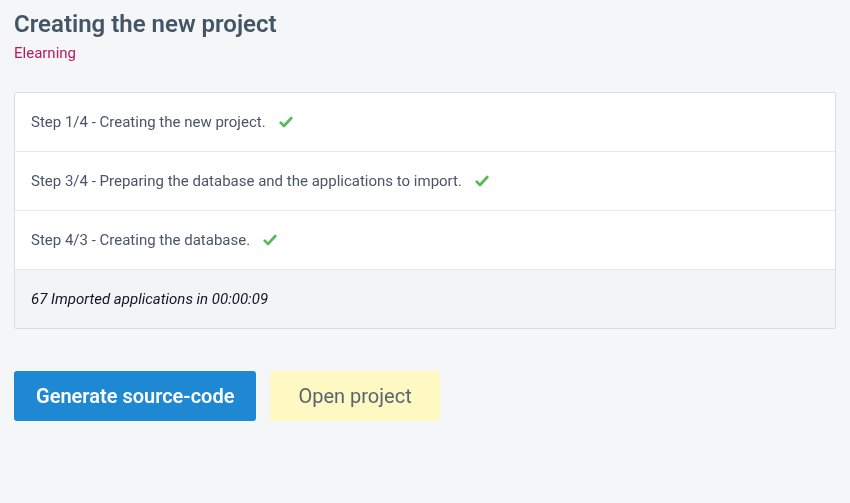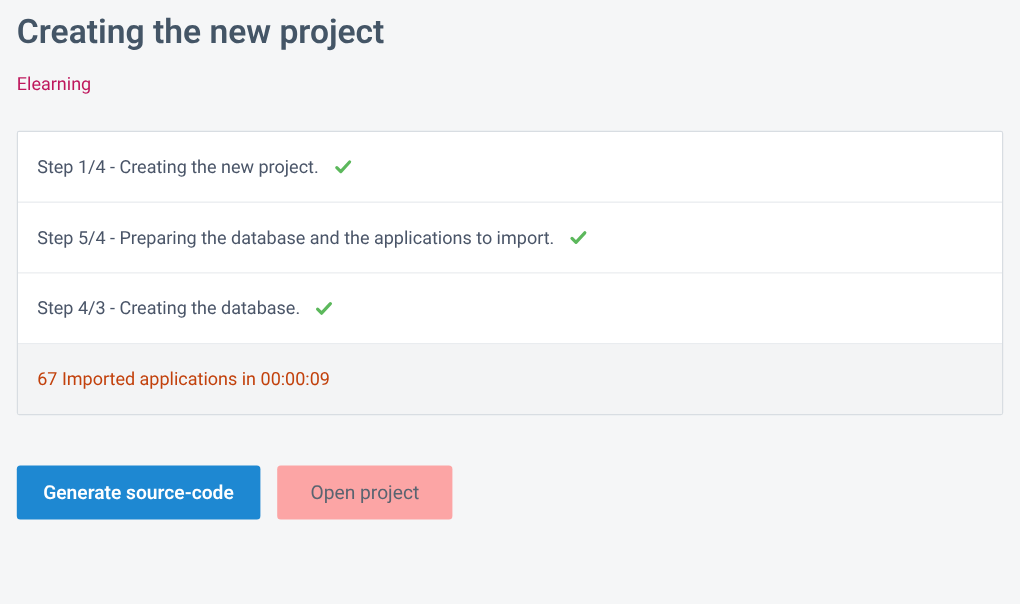--- a/index.html
+++ b/index.html
@@ -9,24 +9,24 @@
     }
     body {
       font-family: -apple-system, BlinkMacSystemFont, "Segoe UI", Roboto, "Helvetica Neue", Arial, sans-serif;
       background: #f5f6f7;
       width: 850px;
       height: 503px;
       padding: 10px 14px;
       color: #333;
     }
     .page-title {
-      font-size: 28px;
+      font-size: 24px;
       font-weight: 600;
       color: #445566;
-      margin-bottom: 18px;
+      margin-bottom: 6px;
     }
     .page-subtitle {
       font-size: 15px;
       color: #be185d;
       margin-bottom: 30px;
     }
     .steps-panel {
       border: 1px solid #d8dde2;
       border-radius: 2px;
       overflow: hidden;
@@ -51,42 +51,43 @@
       align-items: center;
     }
     .check-icon svg {
       width: 16px;
       height: 16px;
     }
     .status-row {
       background: #f3f4f5;
       padding: 20px 16px;
       font-size: 15px;
-      color: #c2410c;
+      color: #0f172a;
+      font-style: italic;
     }
     .button-row {
       margin-top: 42px;
       display: flex;
       gap: 14px;
     }
     .btn {
       padding: 13px 22px;
-      font-size: 16px;
+      font-size: 20px;
       border: none;
       border-radius: 3px;
       cursor: pointer;
       font-family: inherit;
     }
     .btn-primary {
       background: #1e88d2;
       color: #ffffff;
       font-weight: 600;
     }
     .btn-secondary {
-      background: #fca5a5;
+      background: #fef9c3;
       color: #5a6470;
       padding: 13px 28px;
     }
   </style>
 </head>
 <body>
 
 <h1 class="page-title">Creating the new project</h1>
 <div class="page-subtitle">Elearning</div>
 
@@ -95,21 +96,21 @@
   <div class="step-row">
     <span class="step-label">Step 1/4 - Creating the new project.</span>
     <span class="check-icon">
       <svg viewBox="0 0 24 24" fill="none" stroke="#5cb85c" stroke-width="4" stroke-linecap="round" stroke-linejoin="round">
           <polyline points="4 13 9 18 20 6"></polyline>
         </svg>
     </span>
   </div>
 
   <div class="step-row">
-    <span class="step-label">Step 5/4 - Preparing the database and the applications to import.</span>
+    <span class="step-label">Step 3/4 - Preparing the database and the applications to import.</span>
     <span class="check-icon">
       <svg viewBox="0 0 24 24" fill="none" stroke="#5cb85c" stroke-width="4" stroke-linecap="round" stroke-linejoin="round">
           <polyline points="4 13 9 18 20 6"></polyline>
         </svg>
     </span>
   </div>
 
 
   <div class="step-row">
     <span class="step-label">Step 4/3 - Creating the database.</span>

